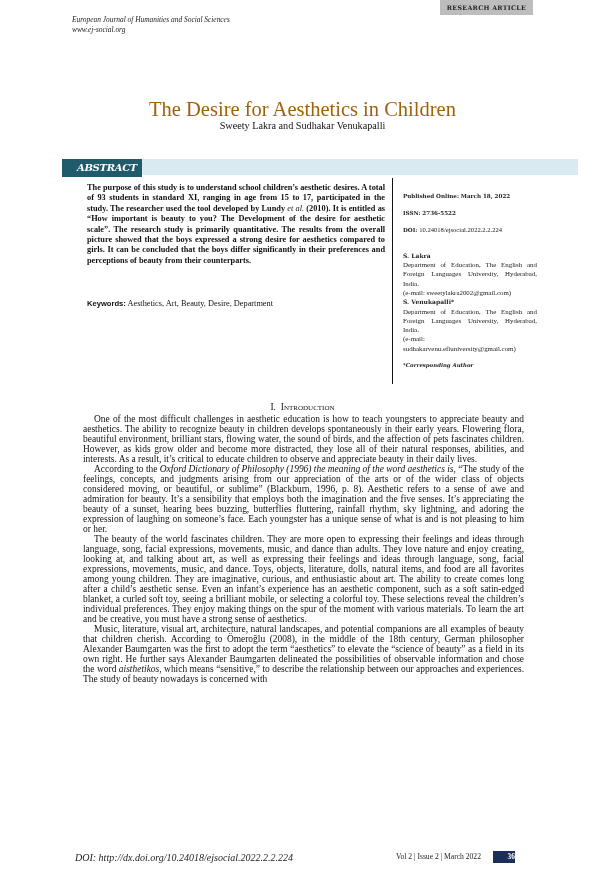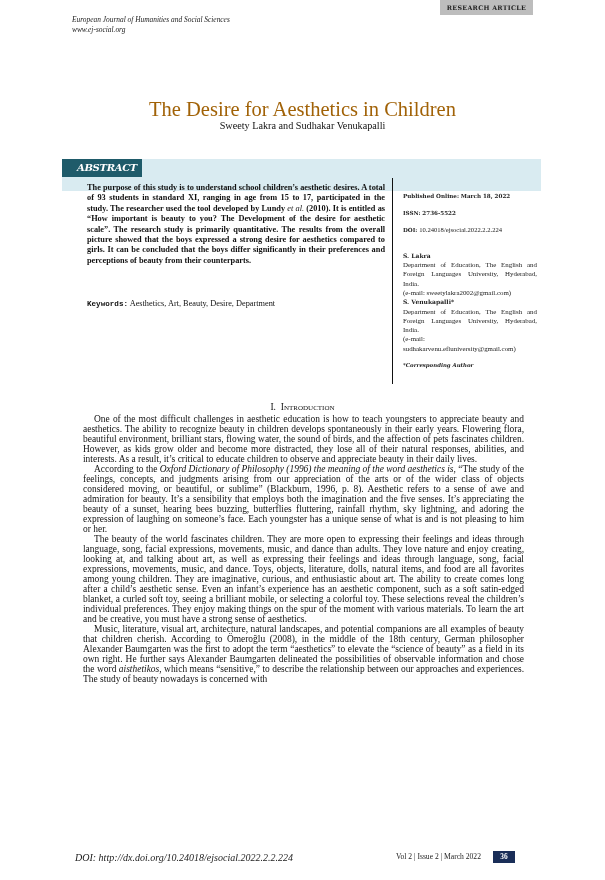--- a/index.html
+++ b/index.html
@@ -1,42 +1,42 @@
 <!DOCTYPE html>
 <html><head>
   <meta charset="utf-8">
   <style>
     html, body { margin: 0; padding: 0; background: #ffffff; }
     body { width: 605px; height: 880px; position: relative; overflow: hidden; color: #111; font-family: "Liberation Serif", serif; }
     .badge-research { position: absolute; left: 440px; top: 0; width: 93px; height: 15px; background: #bdbdbd; color: #222; font-family: "DejaVu Serif", serif; font-weight: bold; font-size: 6.3px; letter-spacing: 0.3px; text-align: center; line-height: 15px; }
     .journal { position: absolute; left: 72px; top: 15px; font-style: italic; font-size: 7.4px; line-height: 10px; color: #222; }
     .title { position: absolute; left: 0; width: 605px; top: 62px; text-align: center; font-size: 20.5px; color: #a16207; margin-top: 36px; }
     .authors { position: absolute; left: 0; width: 605px; top: 120px; text-align: center; font-size: 10.2px; }
-    .abstract-band { position: absolute; left: 62px; top: 159px; width: 479px; height: 32px; background: #d9ebf1; }
+    .abstract-band { position: absolute; left: 62px; top: 159px; width: 479px; height: 16px; background: #d9ebf1; padding-left: 37px; }
     .abstract-tag { position: absolute; left: 0; top: 0; width: 80px; height: 18px; background: #1f5b6a; color: #fff; font-family: "DejaVu Serif", serif; font-weight: bold; font-style: italic; font-size: 10px; line-height: 18px; padding-left: 15px; box-sizing: border-box; letter-spacing: -0.3px; }
     .abstract-text { position: absolute; left: 87px; top: 183px; width: 298px; font-weight: bold; font-size: 8.3px; line-height: 10.4px; text-align: justify; }
     .keywords { position: absolute; left: 87px; top: 299px; font-size: 8.3px; }
-    .keywords .kw-label { font-family: Liberation Mono, monospace; font-weight: bold; font-size: 7.6px; }
+    .keywords .kw-label { font-family: Liberation Sans, sans-serif; font-weight: bold; font-size: 7.6px; }
     .vdivider { position: absolute; left: 392px; top: 178px; width: 1px; height: 206px; background: #111; }
     .side { position: absolute; left: 403px; top: 192px; width: 134px; font-size: 6.9px; line-height: 9.3px; color: #222; }
     .side .meta-row { margin-bottom: 7.3px; font-family: "DejaVu Serif", serif; font-size: 5.6px; }
     .side .meta-row b { font-weight: bold; }
     .side .meta-row .val { font-family: "Liberation Serif", serif; font-size: 6.6px; }
     .side .meta-row .val-b { font-family: "DejaVu Serif", serif; font-weight: bold; font-size: 5.6px; }
     .side .gap { height: 8px; }
     .side .auth-name { font-weight: bold; font-family: "DejaVu Serif", serif; font-size: 6px; }
     .side .aff { text-align: justify; }
     .side .corr { margin-top: 8px; font-style: italic; font-weight: bold; font-family: "DejaVu Serif", serif; font-size: 5.4px; }
     .section-heading { position: absolute; left: 0; width: 605px; top: 401px; text-align: center; font-size: 9.6px; }
     .section-heading .sc { font-variant: small-caps; }
     .body-text { position: absolute; left: 83px; top: 414px; width: 441px; font-size: 9.45px; line-height: 10px; text-align: justify; }
     .body-text p { margin: 0; text-indent: 11px; }
     .footer-doi { position: absolute; left: 75px; top: 852px; font-style: italic; font-size: 10px; color: #222; }
     .footer-vol { position: absolute; left: 396px; top: 852px; font-size: 7.6px; color: #222; }
-    .page-num { position: absolute; left: 493px; top: 851px; width: 22px; height: 12px; background: #1a2e58; color: #fff; font-weight: bold; font-size: 7.4px; text-align: center; line-height: 12px; }
+    .page-num { position: absolute; left: 493px; top: 851px; width: 22px; height: 12px; background: #1a2e58; color: #fff; font-weight: bold; font-size: 7.4px; text-align: right; line-height: 12px; }
   </style>
 </head>
 <body>
 
 <div class="badge-research" style="background: rgb(189, 189, 189);">RESEARCH ARTICLE</div>
 
 <div class="journal">
   <div>European Journal of Humanities and Social Sciences</div>
   <div>www.ej-social.org</div>
 </div>

